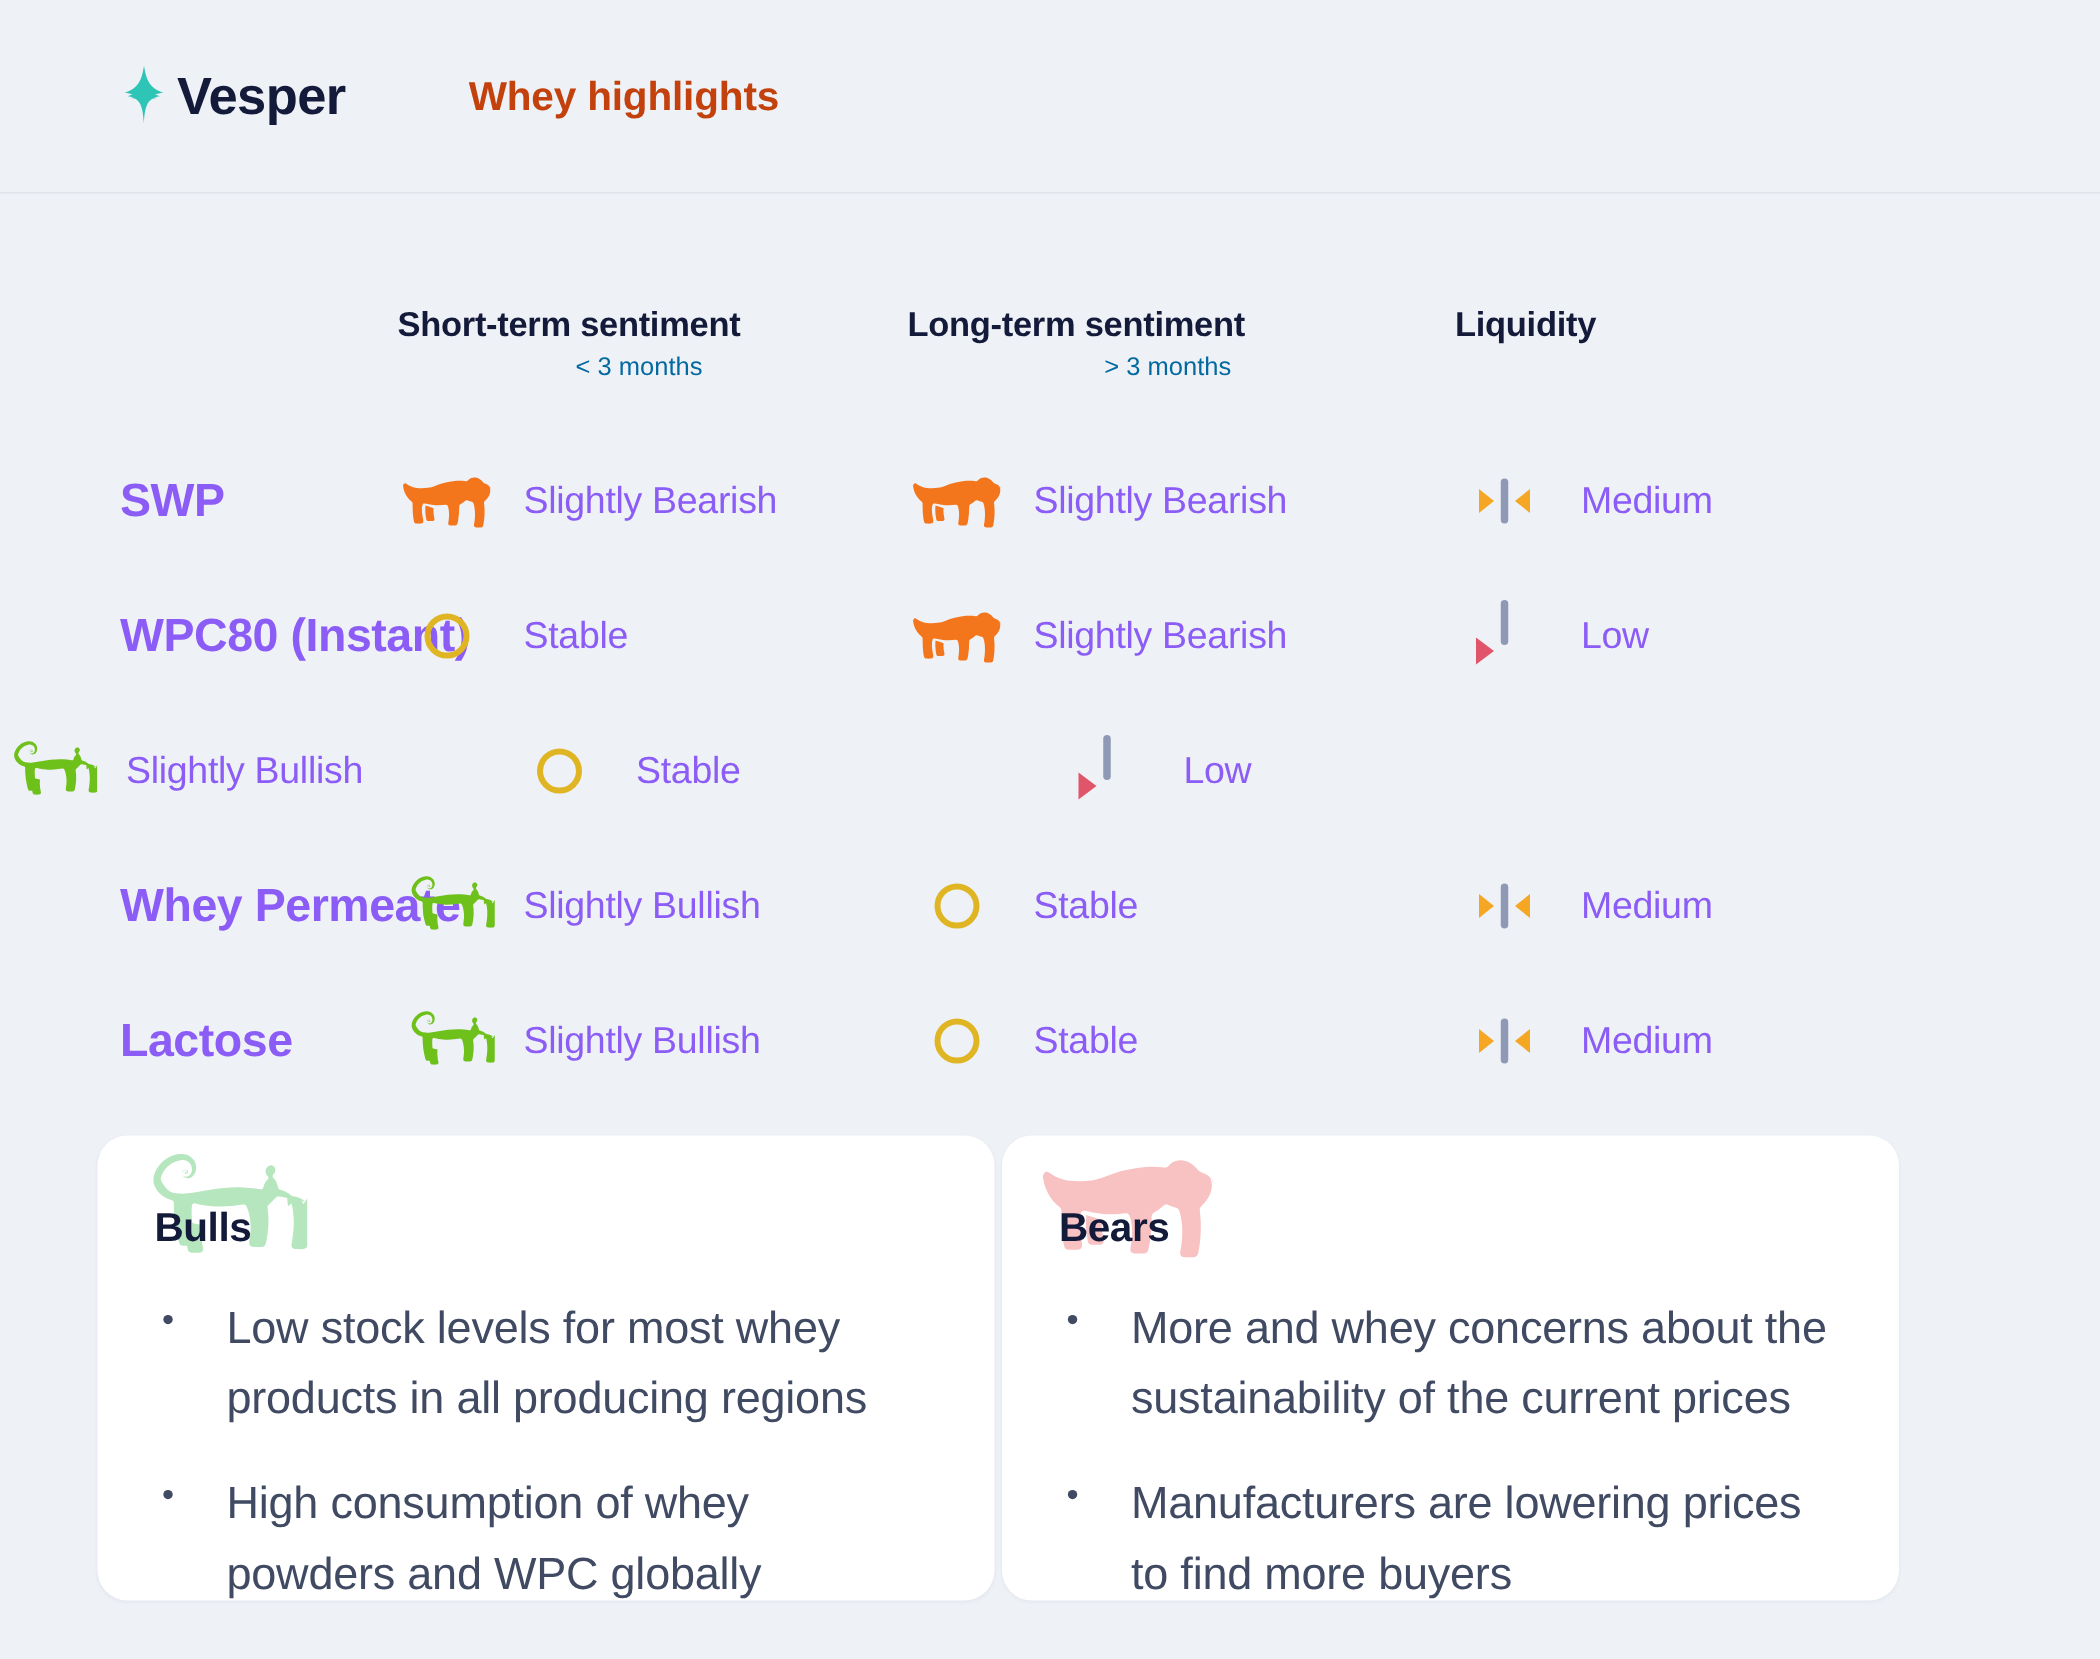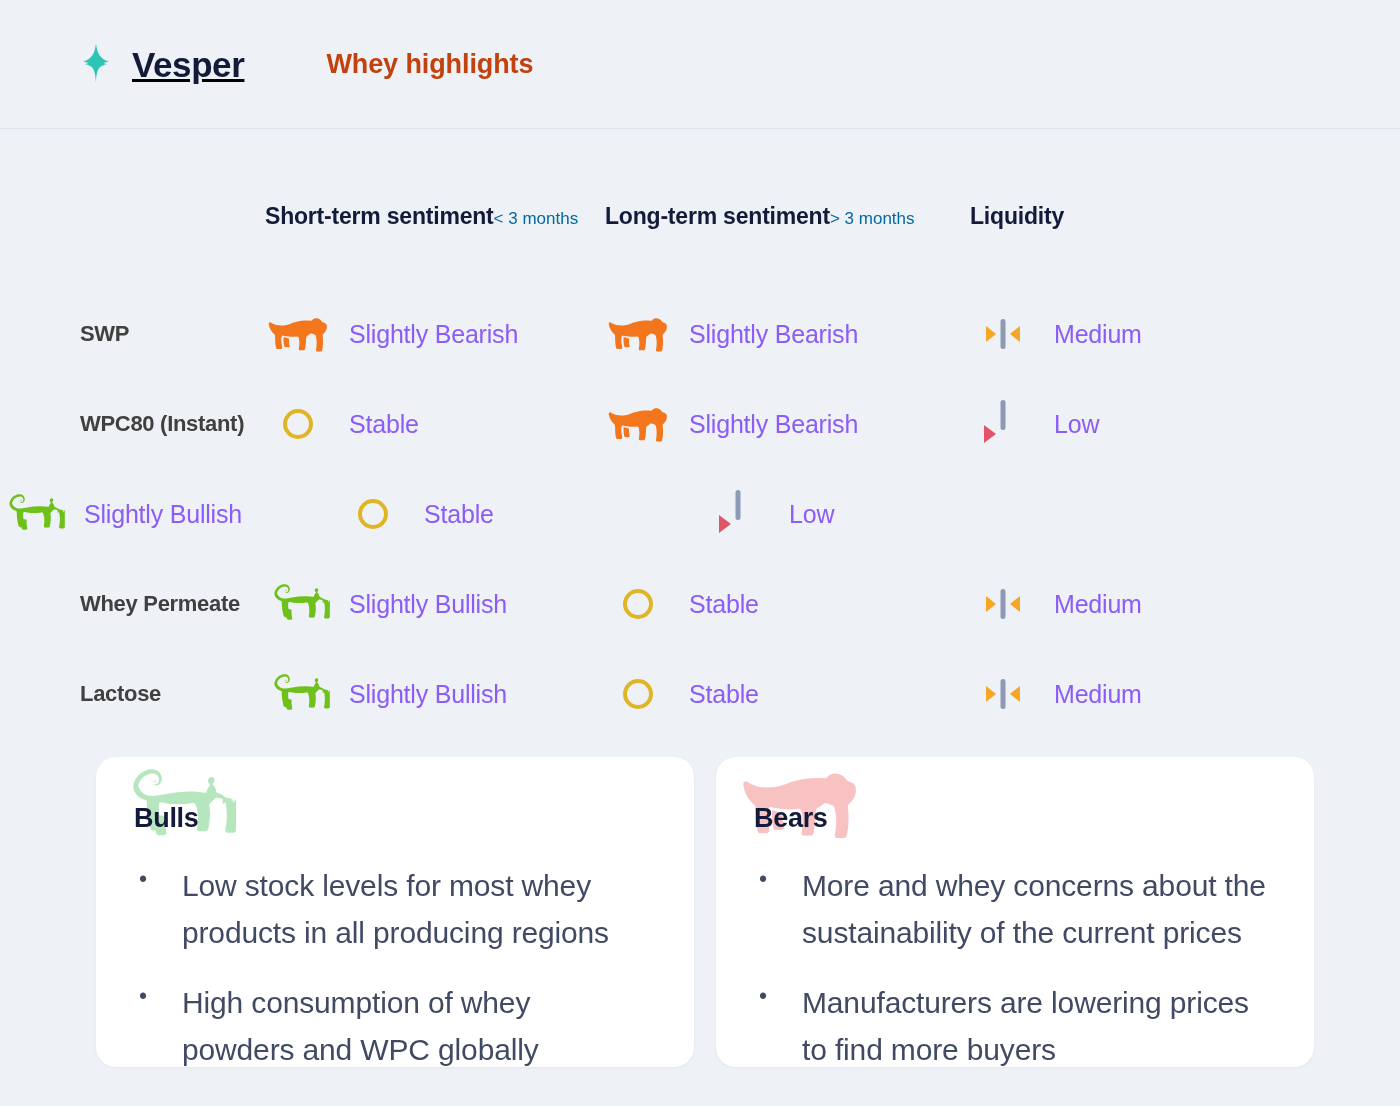--- a/index.html
+++ b/index.html
@@ -27,22 +27,20 @@
     width: 1400px;
     height: 129px;
     display: flex;
     align-items: center;
     border-bottom: 1px solid #dfe3ea;
   }
   .brand {
     display: flex;
     align-items: center;
     margin-left: 74px;
-    gap: 14px;
-    text-decoration: underline;
   }
   .logo-mark { width: 44px; height: 44px; display: block; }
   .brand-name {
     font-size: 35px;
     font-weight: 700;
     color: #141a3a;
     letter-spacing: -0.4px;
     line-height: 1;
   }
   .header-subtitle {
@@ -69,21 +67,21 @@
 
   .col-product { width: 265px; padding-left: 80px; }
   .col-short   { width: 340px; }
   .col-long    { width: 365px; }
   .col-liq     { width: 430px; }
 
   
   .header-row { height: 160px; align-items: flex-start; padding-top: 74px; }
   .col-head {
     display: flex;
-    flex-direction: row;
+    flex-direction: column;
     align-items: flex-start;
   }
   .col-head-title {
     font-size: 23px;
     font-weight: 700;
     color: #141a3a;
     letter-spacing: -0.2px;
     line-height: 1.15;
   }
   .col-head-sub {
@@ -91,23 +89,23 @@
     font-size: 17px;
     font-weight: 400;
     color: #0369a1;
     align-self: center;
     padding-right: 18px;
   }
 
   .data-row { height: 90px; }
 
   .product-label {
-    font-size: 22px;
+    font-size: 31px;
     font-weight: 700;
-    color: #404040;
+    color: #8b5cf6;
     letter-spacing: -0.3px;
     white-space: nowrap;
   }
 
   .cell {
     display: flex;
     align-items: center;
     gap: 18px;
   }
   .cell-icon {
@@ -131,24 +129,24 @@
     border-radius: 50%;
     border: 4px solid #e0b524;
     box-sizing: border-box;
   }
 
   .liq-icon { display: block; }
 
   
   .cards {
     position: absolute;
-    left: 96px;
+    left: 65px;
     top: 757px;
     display: flex;
-    gap: 22px;
+    gap: 5px;
     align-items: center;
   }
   .card {
     width: 598px;
     height: 310px;
     background: #ffffff;
     border-radius: 20px;
     position: relative;
     overflow: hidden;
     box-shadow: 0 1px 3px rgba(20,26,58,0.05);

